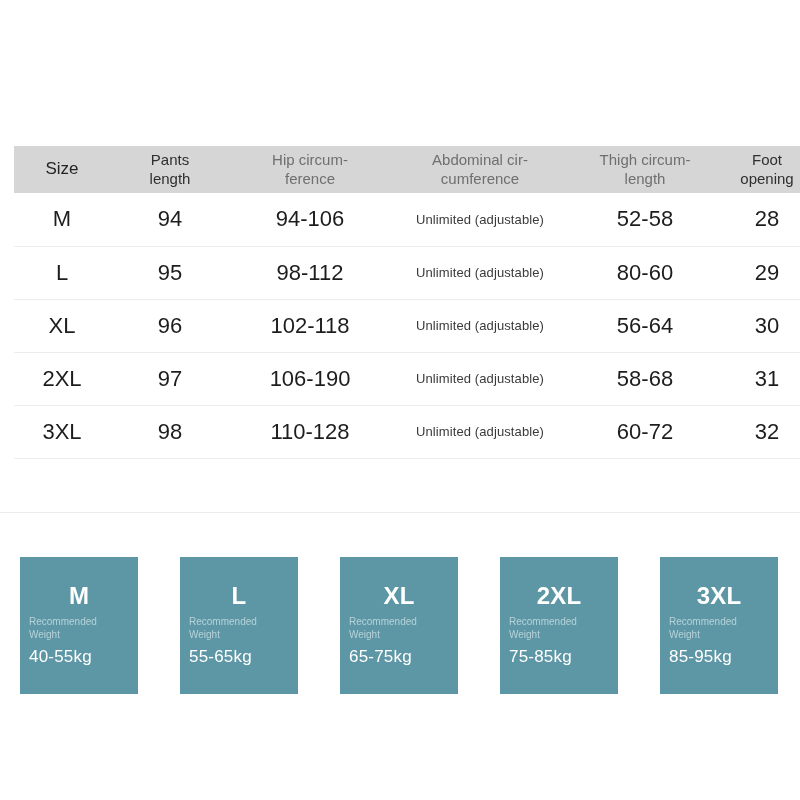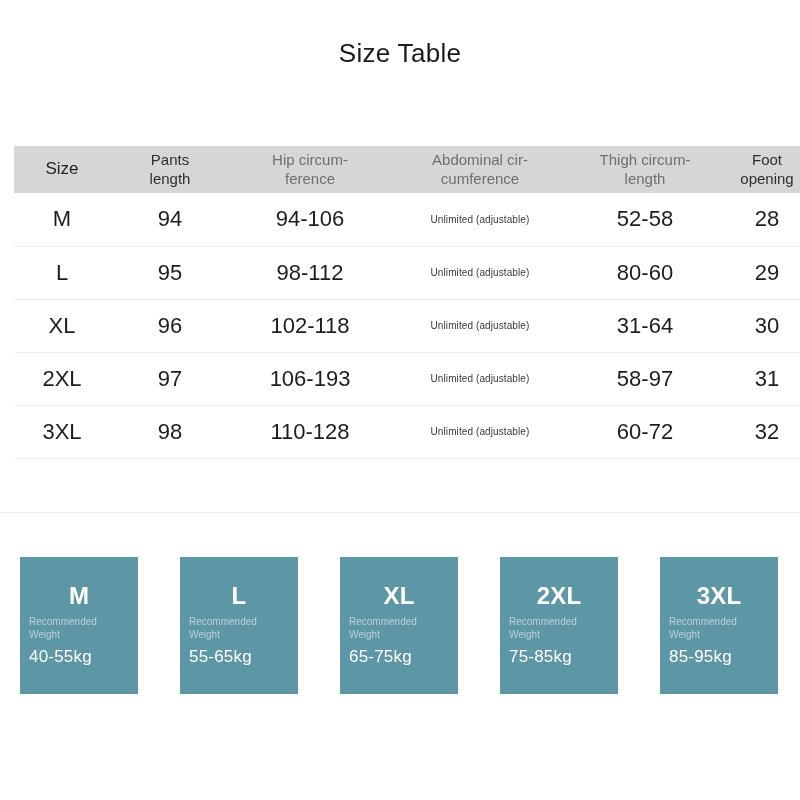--- a/index.html
+++ b/index.html
@@ -78,21 +78,21 @@
     height: 53px;
     text-align: center;
     vertical-align: middle;
     font-size: 22px;
     font-weight: 400;
     color: #1d1d1d;
     padding: 0 2px;
   }
 
   .size-table tbody td.cell-abdominal {
-    font-size: 10px;
+    font-size: 13px;
     color: #3a3a3a;
     letter-spacing: 0.1px;
   }
 
   .col-size      { width: 96px;  }
   .col-pants     { width: 120px; }
   .col-hip       { width: 160px; }
   .col-abdominal { width: 180px; }
   .col-thigh     { width: 150px; }
   .col-foot      { width: 94px;  }
@@ -174,21 +174,20 @@
     line-height: 1.5;
     color: #6d6d6d;
     text-align: left;
   }
 </style>
 </head>
 <body>
 
 <div class="page">
 
-  <div class="title">Size Table</div>
 
   <table class="size-table">
     <colgroup>
       <col class="col-size">
       <col class="col-pants">
       <col class="col-hip">
       <col class="col-abdominal">
       <col class="col-thigh">
       <col class="col-foot">
     </colgroup>
@@ -222,29 +221,29 @@
         <td>98-112</td>
         <td class="cell-abdominal">Unlimited (adjustable)</td>
         <td>80-60</td>
         <td>29</td>
       </tr>
       <tr>
         <td>XL</td>
         <td>96</td>
         <td>102-118</td>
         <td class="cell-abdominal">Unlimited (adjustable)</td>
-        <td>31-64</td>
+        <td>56-64</td>
         <td>30</td>
       </tr>
       <tr>
         <td>2XL</td>
         <td>97</td>
-        <td>106-193</td>
-        <td class="cell-abdominal">Unlimited (adjustable)</td>
-        <td>58-97</td>
+        <td>106-190</td>
+        <td class="cell-abdominal">Unlimited (adjustable)</td>
+        <td>58-68</td>
         <td>31</td>
       </tr>
       <tr>
         <td>3XL</td>
         <td>98</td>
         <td>110-128</td>
         <td class="cell-abdominal">Unlimited (adjustable)</td>
         <td>60-72</td>
         <td>32</td>
       </tr>

